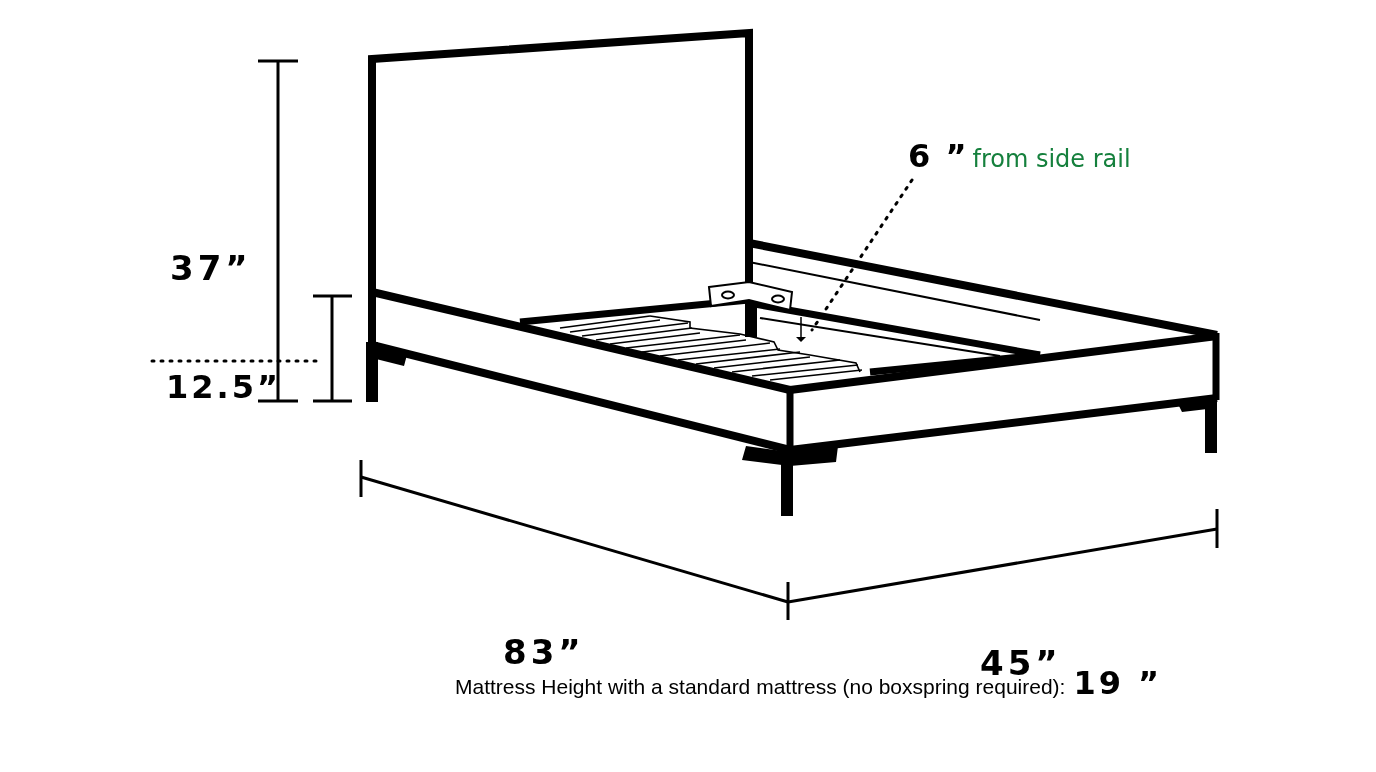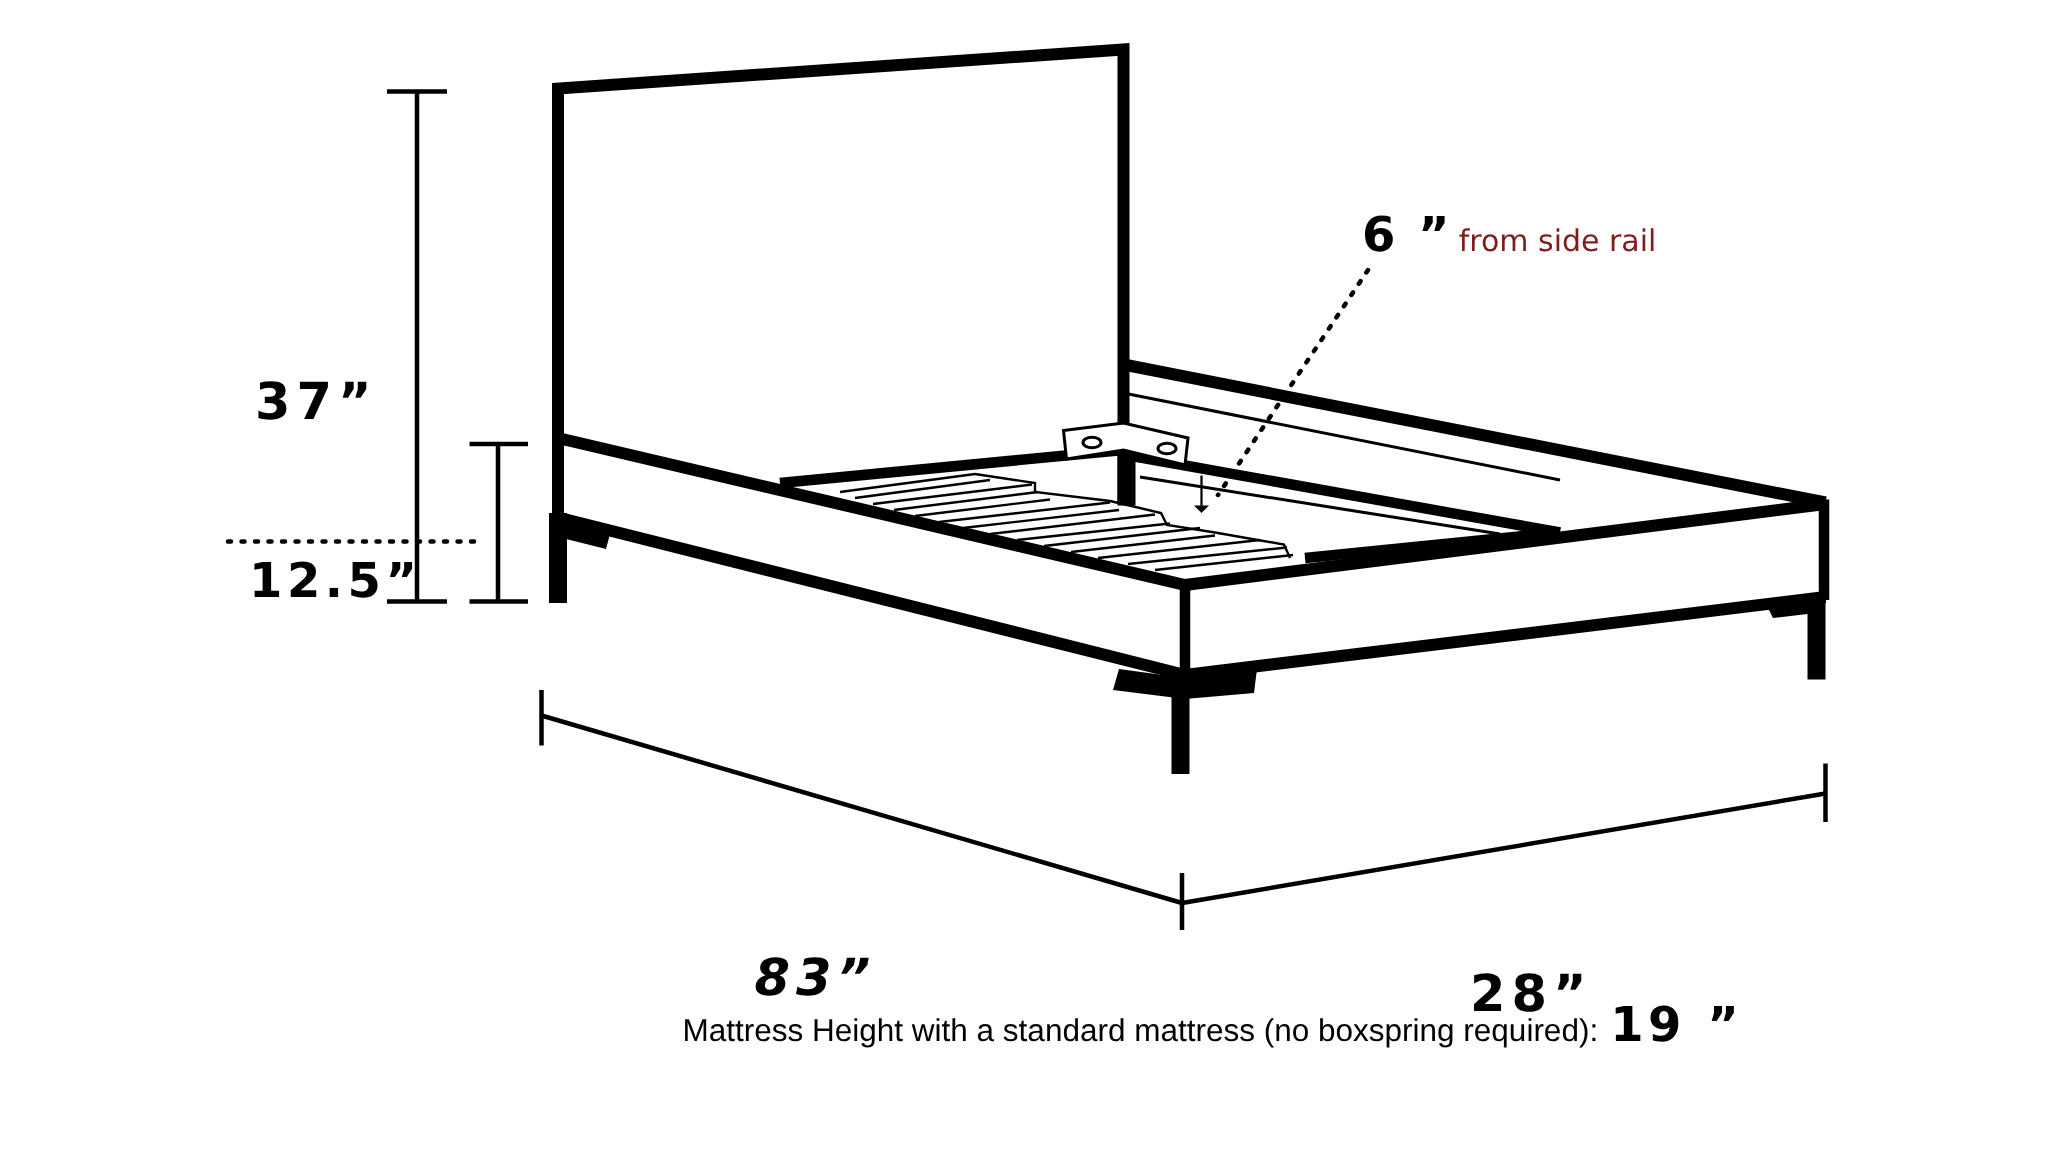--- a/index.html
+++ b/index.html
@@ -6,25 +6,25 @@
     body { width: 1376px; height: 772px; position: relative; overflow: hidden; }
     .canvas { position: absolute; left: 0; top: 0; width: 1376px; height: 772px; }
     svg.drawing { position: absolute; left: 0; top: 0; }
     .label {
       position: absolute; color: #000; white-space: nowrap;
       font-family: "DejaVu Sans", sans-serif; font-weight: bold;
       letter-spacing: 4px; line-height: 1; margin-top: 48px;
     }
     .lbl-37 { left: 170px; top: 203px; font-size: 34px; }
     .lbl-125 { left: 166px; top: 323px; font-size: 32px; letter-spacing: 3px; }
-    .lbl-83 { left: 503px; top: 587px; font-size: 34px; font-style: italic; }
+    .lbl-83 { left: 503px; top: 587px; font-size: 34px; }
     .lbl-45 { left: 980px; top: 598px; font-size: 34px; }
     .note-6 { position: absolute; left: 908px; top: 140px; white-space: nowrap; line-height: 1; }
     .note-6 .big { font-family: "DejaVu Sans", sans-serif; font-weight: bold; font-size: 32px; color:#000; letter-spacing: 2px; }
-    .note-6 .small { font-family: "DejaVu Sans", sans-serif; font-size: 20px; color:#7f1d1d; margin-left: 4px; }
+    .note-6 .small { font-family: "DejaVu Sans", sans-serif; font-size: 24px; color:#15803d; margin-left: 4px; }
     .footer { position: absolute; left: 455px; top: 667px; white-space: nowrap; line-height: 1; }
     .footer .text { font-family: "Liberation Sans", sans-serif; font-size: 21px; color: #000; }
     .footer .value { font-family: "DejaVu Sans", sans-serif; font-weight: bold; font-size: 32px; color:#000; letter-spacing: 3px; margin-left: 8px; }
   </style>
 </head>
 <body>
 
 <div class="canvas">
   <svg class="drawing" width="1376" height="772" viewBox="0 0 1376 772">
 
@@ -112,21 +112,21 @@
 
     <g stroke="#000" stroke-width="3" fill="none">
       <line x1="788" y1="602" x2="1217" y2="529"></line>
       <line x1="1217" y1="509" x2="1217" y2="548"></line>
     </g>
   </svg>
 
   <div class="label lbl-37">37”</div>
   <div class="label lbl-125">12.5”</div>
   <div class="label lbl-83">83”</div>
-  <div class="label lbl-45">28”</div>
+  <div class="label lbl-45">45”</div>
 
   <div class="note-6">
     <span class="big">6 ”</span><span class="small">from side rail</span>
   </div>
 
   <div class="footer">
     <span class="text">Mattress Height with a standard mattress (no boxspring required):</span><span class="value">19 ”</span>
   </div>
 </div>
 

